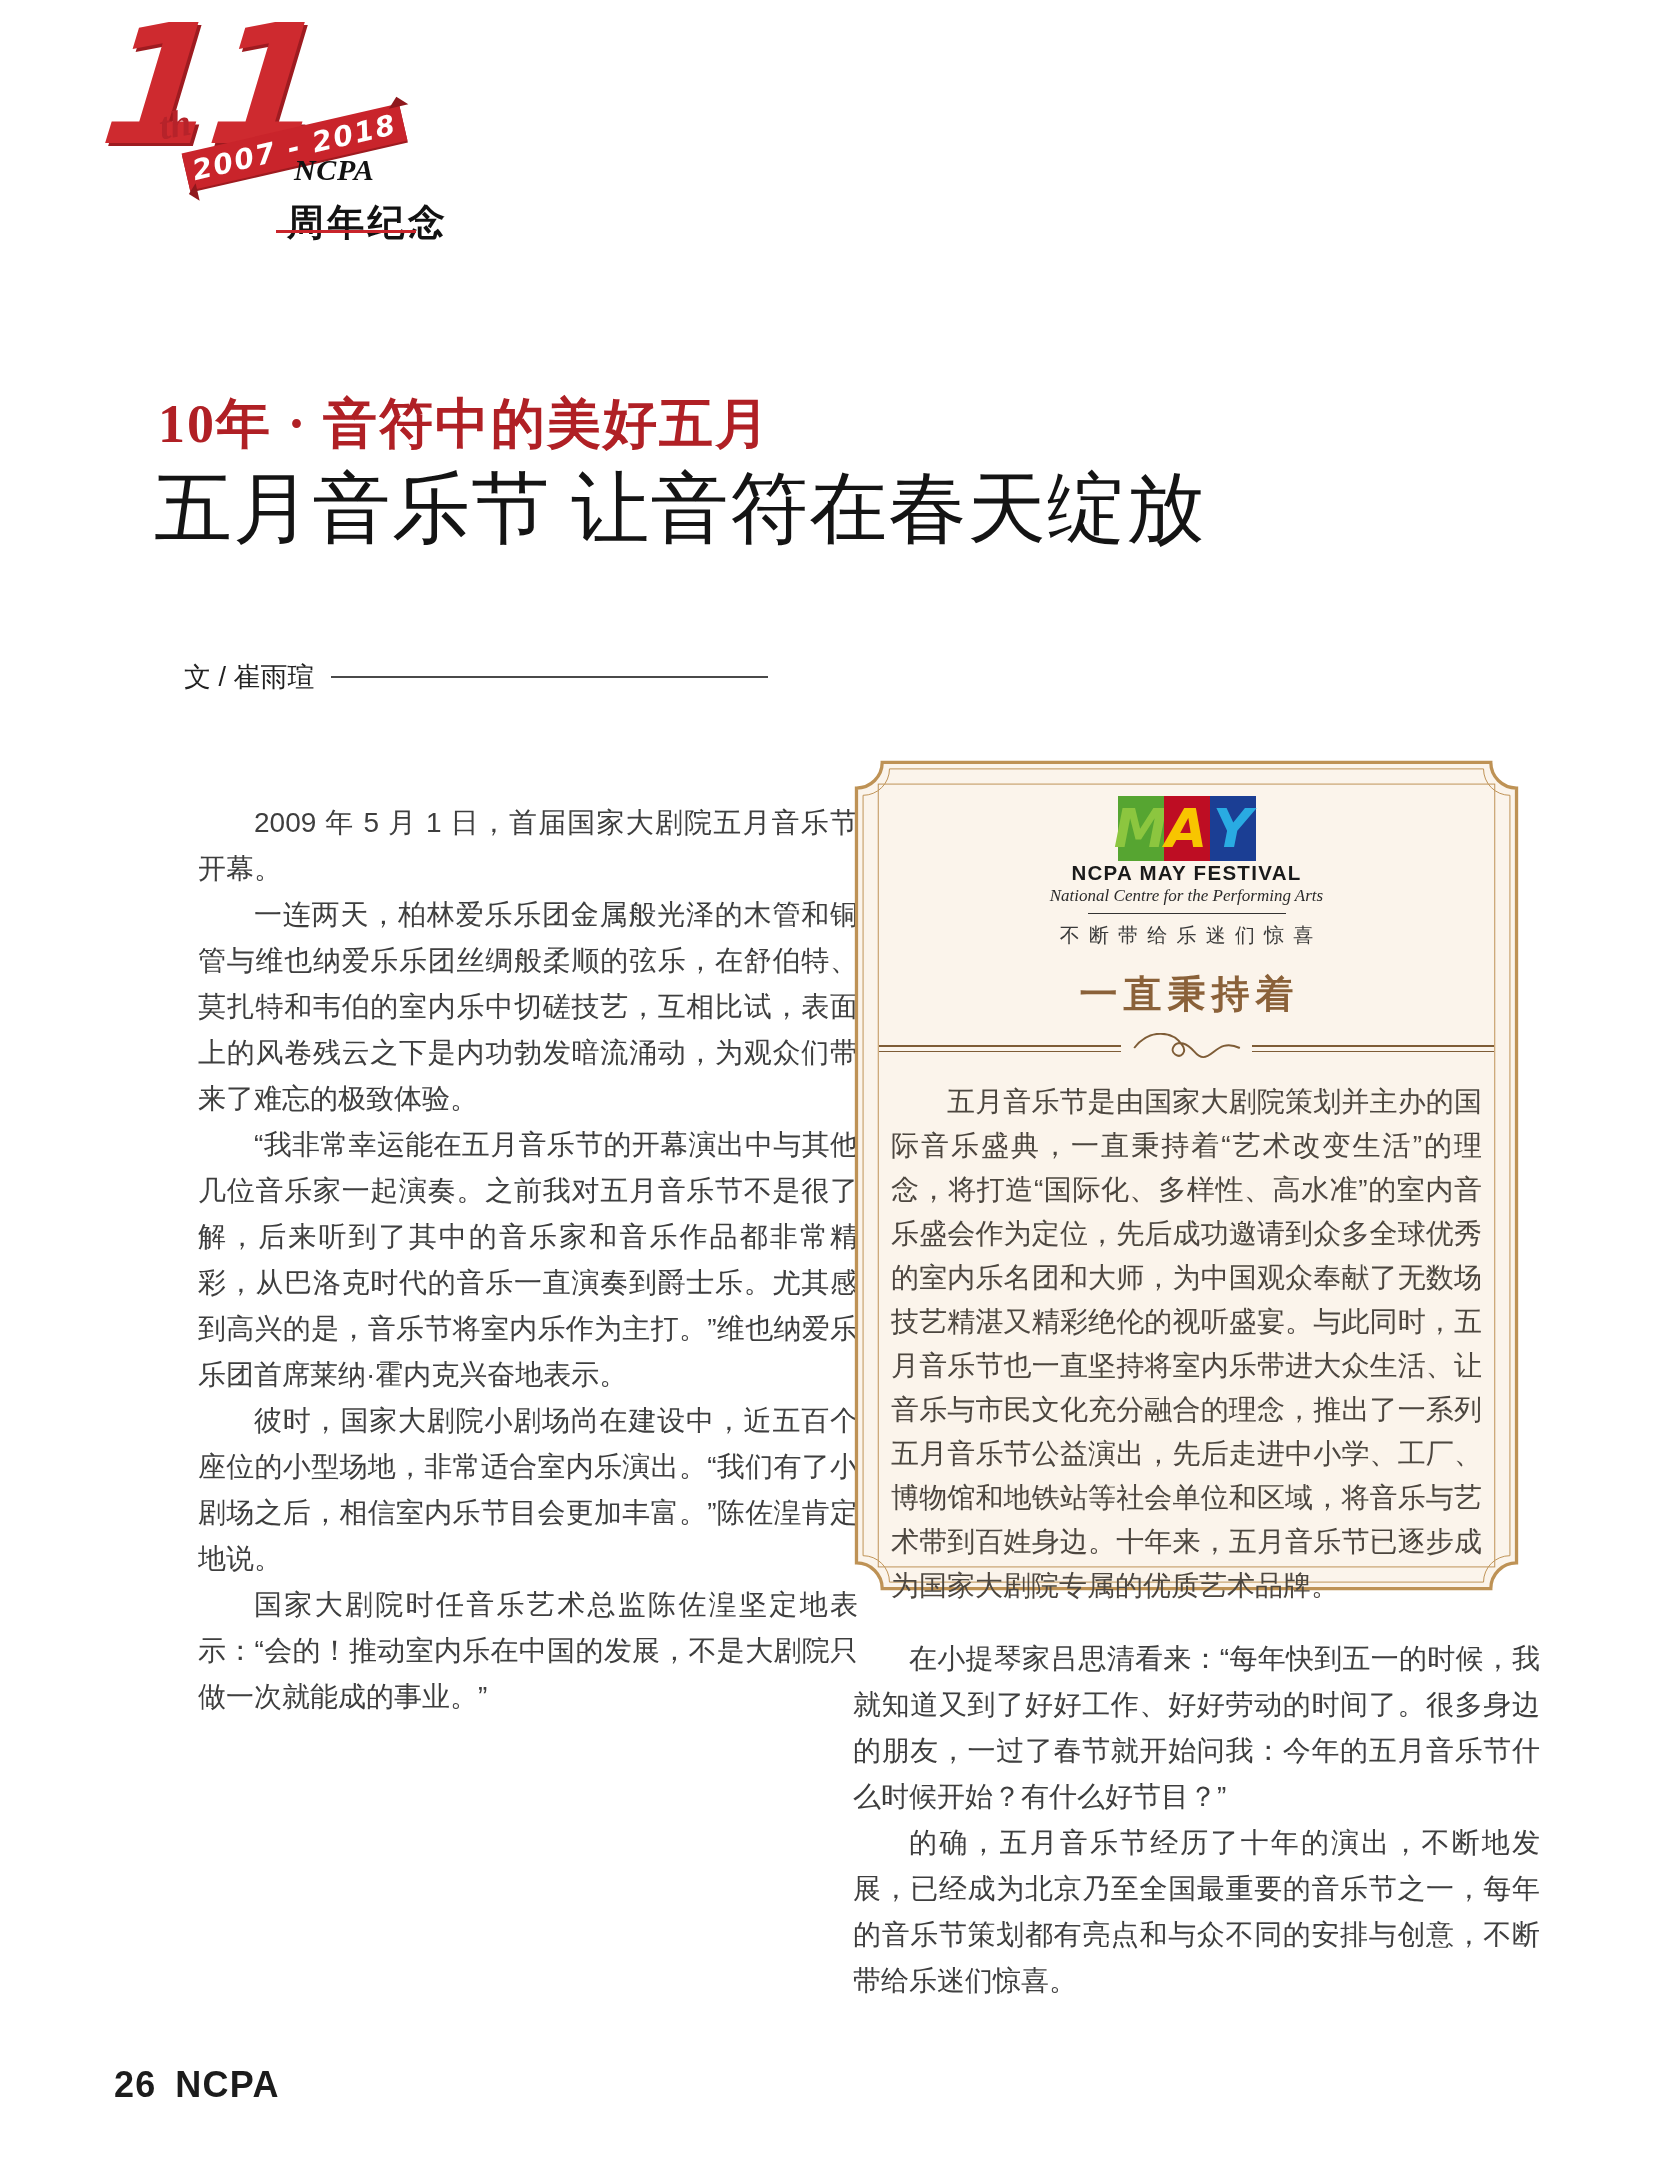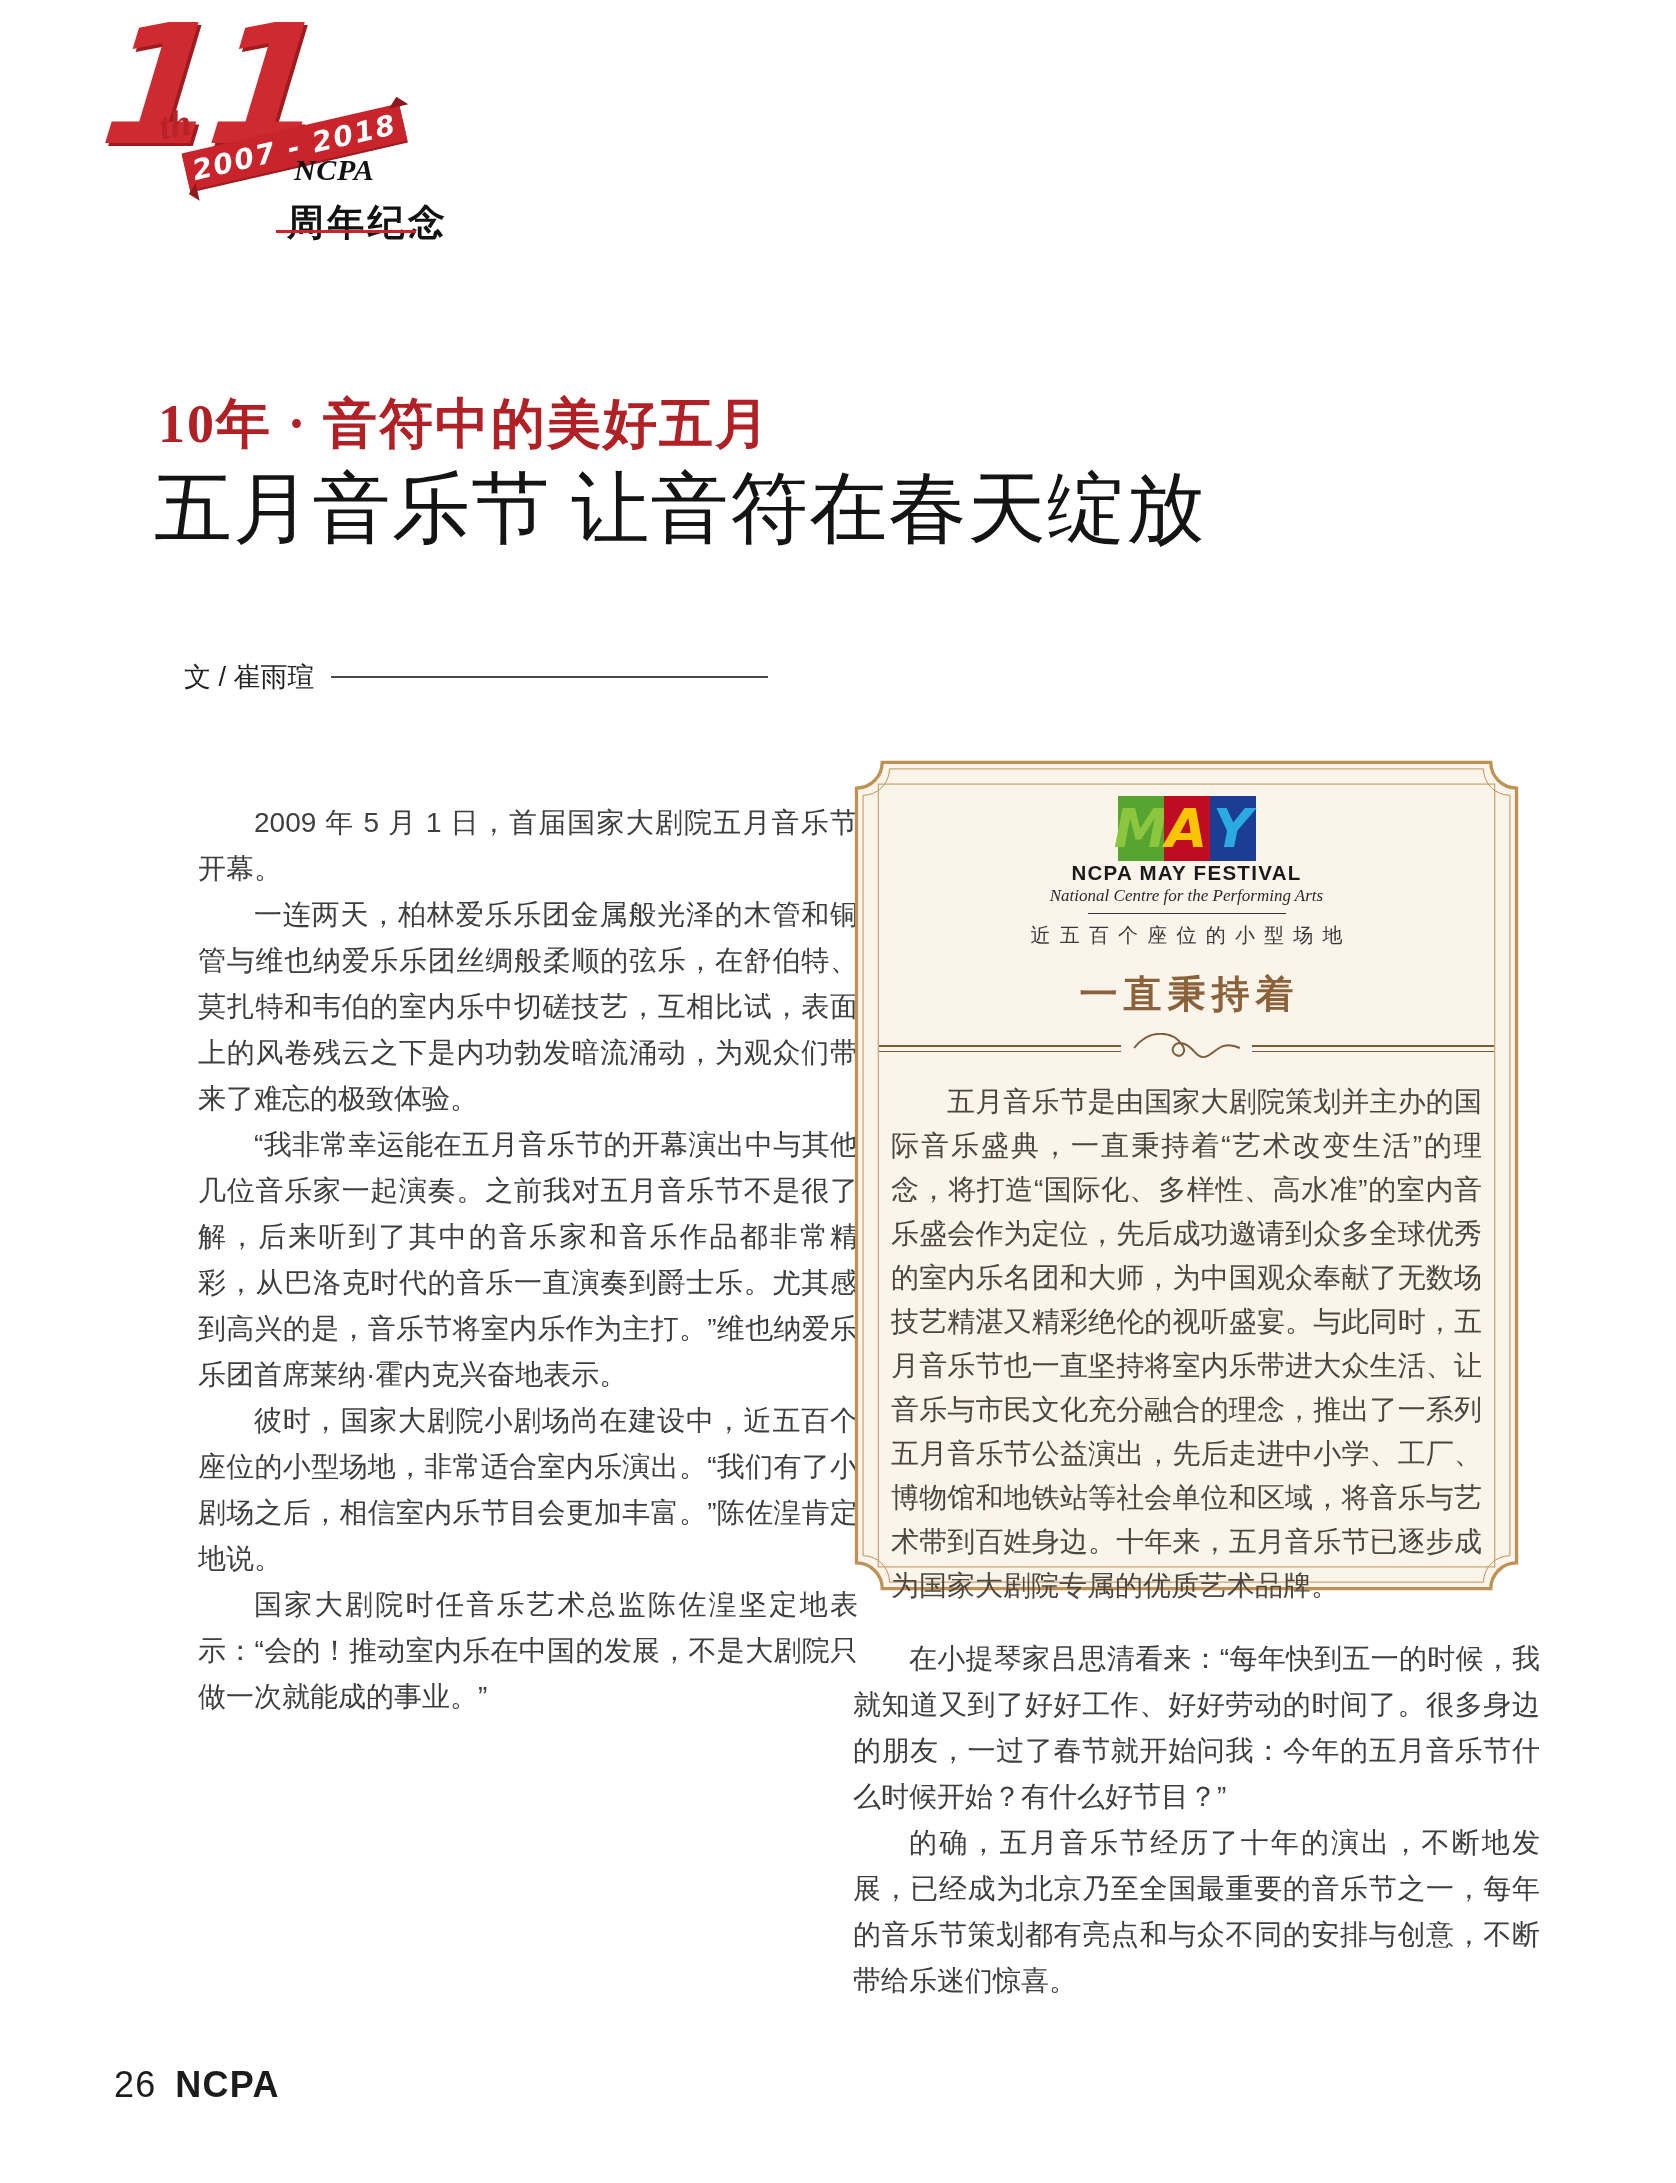--- a/index.html
+++ b/index.html
@@ -73,21 +73,21 @@
   .thin-rule{width:198px;height:1.3px;background:#333333;margin:6.6px auto 0 auto;}
   .cn-caption{margin-top:8px;font-size:20px;color:#3a3a3a;letter-spacing:9.2px;padding-left:9.2px;}
   .box-heading{margin-top:20px;font-size:38px;font-weight:700;color:#8a6139;letter-spacing:6px;padding-left:6px;}
   .flourish{margin-top:13.2px;display:flex;align-items:center;justify-content:center;padding:0 26.4px;}
   .frule{flex:1;height:4.6px;border-top:2.6px solid #7e5c36;border-bottom:0.7px solid #7e5c36;}
   .flourish svg{margin:0 9.2px;flex:0 0 auto;}
   .box-body{margin-top:17px;padding:0 38px;text-align:justify;}
   .box-body p{margin:0;text-indent:2em;font-size:28px;line-height:44px;color:#4c463f;}
   
   .footer{position:absolute;left:114px;top:2064px;font-size:36px;color:#1c1c1c;display:flex;align-items:baseline;}
-  .footer .pg{font-weight:400;letter-spacing:1.3px;}
+  .footer .pg{font-weight:700;letter-spacing:1.3px;}
   .footer .brand{font-weight:700;margin-left:18.5px;letter-spacing:1.3px;}
 </style>
 </head>
 <body>
 
 <div class="page">
 
   <div class="anni-logo">
     <div class="anni-num">11</div>
     <div class="anni-th">th</div>
@@ -122,21 +122,21 @@
     </svg>
     <div class="box-content">
       <div class="may-logo">
         <div class="may-block may-m">M</div>
         <div class="may-block may-a">A</div>
         <div class="may-block may-y">Y</div>
       </div>
       <div class="ncpa-may">NCPA MAY FESTIVAL</div>
       <div class="ncpa-script">National Centre for the Performing Arts</div>
       <div class="thin-rule"></div>
-      <div class="cn-caption">近五百个座位的小型场地</div>
+      <div class="cn-caption">不断带给乐迷们惊喜</div>
       <div class="box-heading">一直秉持着</div>
       <div class="flourish">
         <div class="frule"></div>
         <svg width="112" height="30" viewBox="0 0 170 46" aria-hidden="true">
           <path d="M4 23 C28 -8 64 -3 78 19 C85 29 76 39 67 33 C58 27 65 13 79 16 C95 20 97 37 110 37 C126 37 134 8 166 23" fill="none" stroke="#7E5C36" stroke-width="3"></path>
         </svg>
         <div class="frule"></div>
       </div>
       <div class="box-body">
         <p>五月音乐节是由国家大剧院策划并主办的国际音乐盛典，一直秉持着“艺术改变生活”的理念，将打造“国际化、多样性、高水准”的室内音乐盛会作为定位，先后成功邀请到众多全球优秀的室内乐名团和大师，为中国观众奉献了无数场技艺精湛又精彩绝伦的视听盛宴。与此同时，五月音乐节也一直坚持将室内乐带进大众生活、让音乐与市民文化充分融合的理念，推出了一系列五月音乐节公益演出，先后走进中小学、工厂、博物馆和地铁站等社会单位和区域，将音乐与艺术带到百姓身边。十年来，五月音乐节已逐步成为国家大剧院专属的优质艺术品牌。</p>

